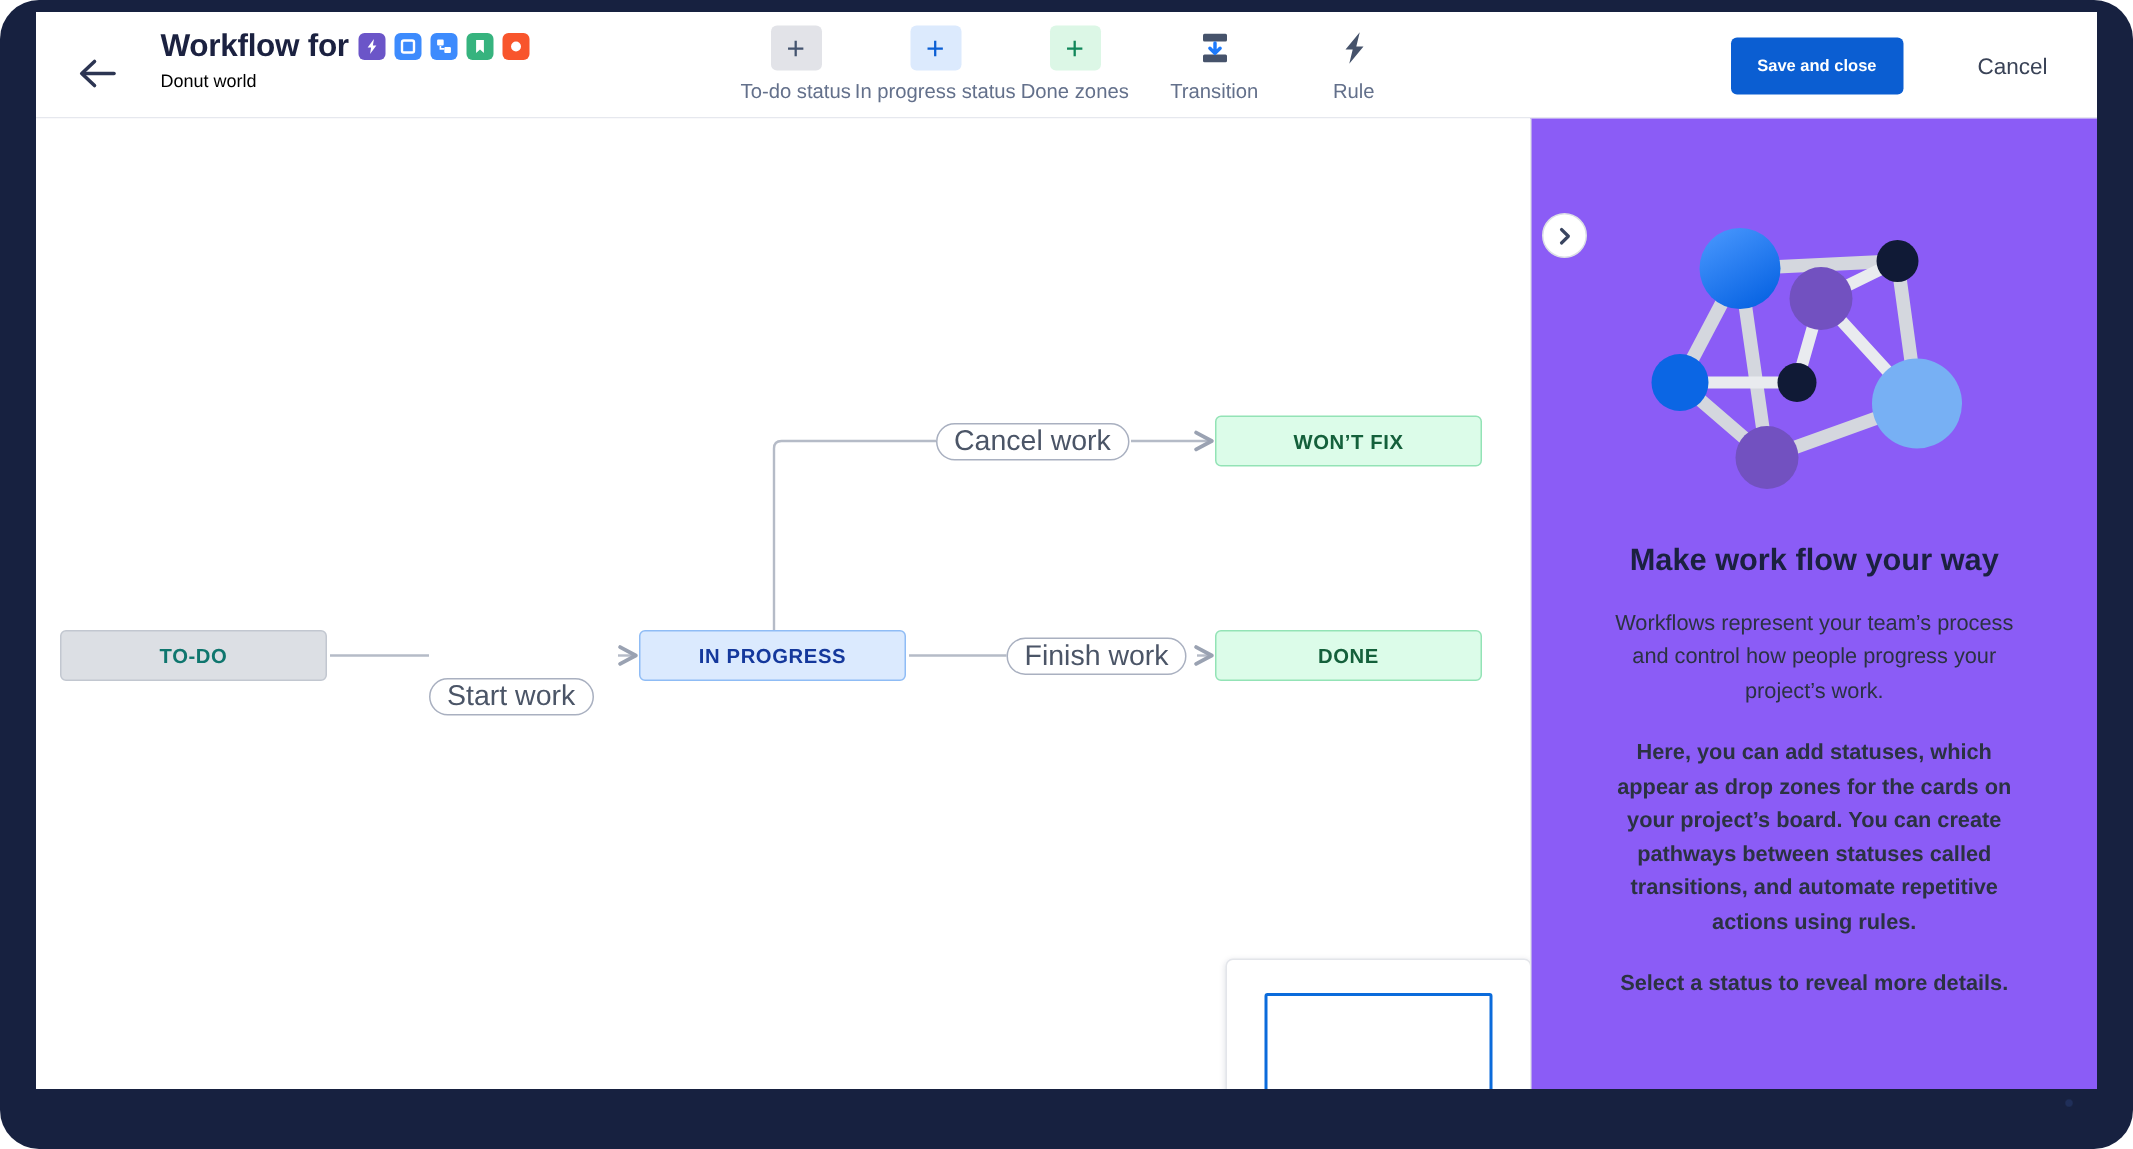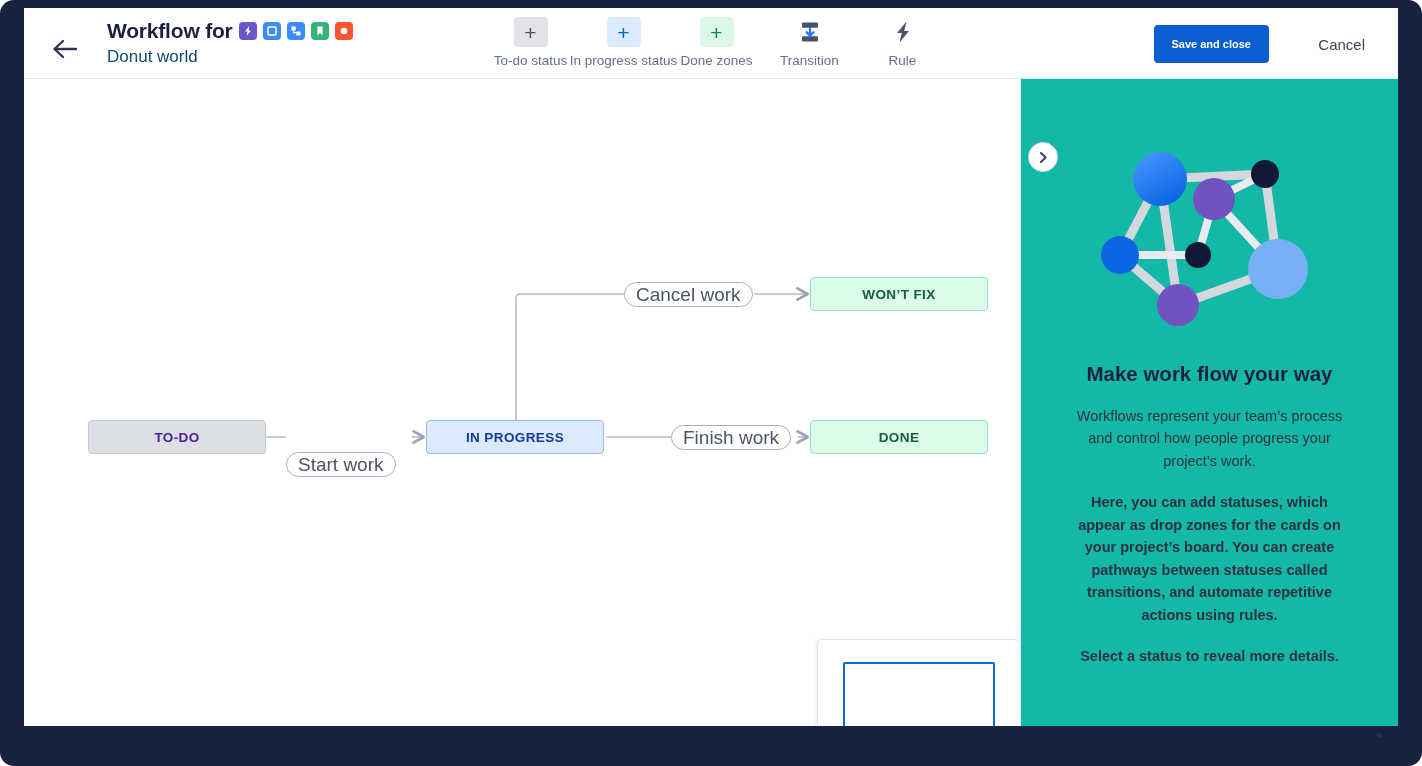--- a/index.html
+++ b/index.html
@@ -7,21 +7,21 @@
     width: 1422px; height: 766px;
     overflow: hidden;
     font-family: "Liberation Sans", sans-serif;
     background: #ffffff;
   }
 
   
   #frame {
     position: absolute; inset: 0;
     background: #172140;
-    border-radius: 14px;
+    border-radius: 26px;
   }
   #frame::before {
     content: "";
     position: absolute; inset: 0;
     border-radius: 14px;
     background:
       radial-gradient(circle at 3% 4%, rgba(40,60,110,.55) 0 2px, transparent 3px),
       radial-gradient(circle at 97% 96%, rgba(40,60,110,.55) 0 2px, transparent 3px);
     pointer-events: none;
   }
@@ -49,21 +49,21 @@
 
   #title-block { position: absolute; left: 83px; top: 11px; }
   #page-title {
     font-size: 21px; font-weight: bold; color: #1b2140;
     letter-spacing: -.2px;
     display: flex; align-items: center; gap: 6px;
     white-space: nowrap;
   }
   #subtitle {
     margin-top: 4px;
-    font-size: 17px; color: #0c4a6e;
+    font-size: 12px; color: #000000;
   }
 
   .itype {
     width: 18px; height: 18px; border-radius: 4px;
     display: inline-flex; align-items: center; justify-content: center;
     flex: 0 0 auto;
   }
   .itype svg { display: block; }
 
   
@@ -117,21 +117,21 @@
   #canvas-svg { position: absolute; left: 0; top: 0; }
 
   .node {
     position: absolute;
     height: 34px;
     border-radius: 4px;
     display: flex; align-items: center; justify-content: center;
     font-size: 13.5px; font-weight: bold; letter-spacing: .4px;
     cursor: pointer;
   }
-  .node.todo { background: #dcdfe4; border: 1.5px solid #c2c7d0; color: #4c1d95; margin-left: 48px; }
+  .node.todo { background: #dcdfe4; border: 1.5px solid #c2c7d0; color: #0f766e; }
   .node.prog { background: #dbeafe; border: 1.5px solid #8fbcf5; color: #14389c; }
   .node.done { background: #dcfce9; border: 1.5px solid #93e3b6; color: #14603b; justify-content: center; }
 
   .tlabel {
     position: absolute;
     height: 25px; padding: 0 11px;
     background: #fff;
     border: 1.3px solid #a9b0c0;
     border-radius: 13px;
     display: flex; align-items: center; justify-content: center;
@@ -164,21 +164,21 @@
     position: absolute; left: 25px; top: 22px;
     width: 152px; height: 78px;
     border: 2px solid #0b6bdb; border-radius: 2px;
     cursor: move;
   }
 
   
   #panel {
     position: absolute; left: 996px; top: 71px;
     width: 378px; height: 647px;
-    background: #14b8a6;
+    background: #8b5cf6;
     border-left: 1px solid #e5e7eb;
     text-align: center;
   }
   #panel-illus { margin: 58px auto 0; display: block; }
   #panel-title {
     margin-top: 20px;
     font-size: 20.5px; font-weight: bold; color: #1b2140;
   }
   .panel-p {
     margin: 19px auto 0;

